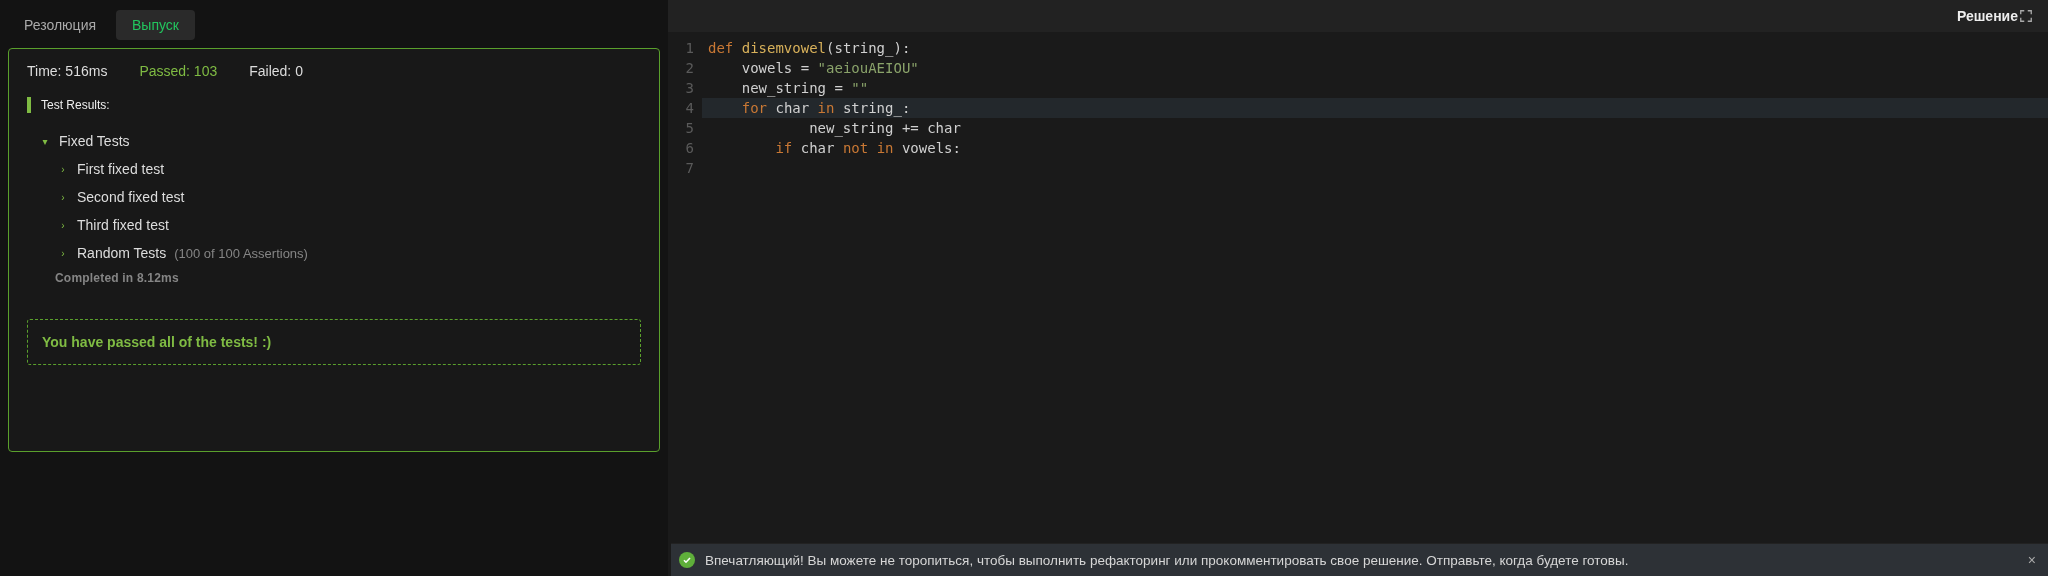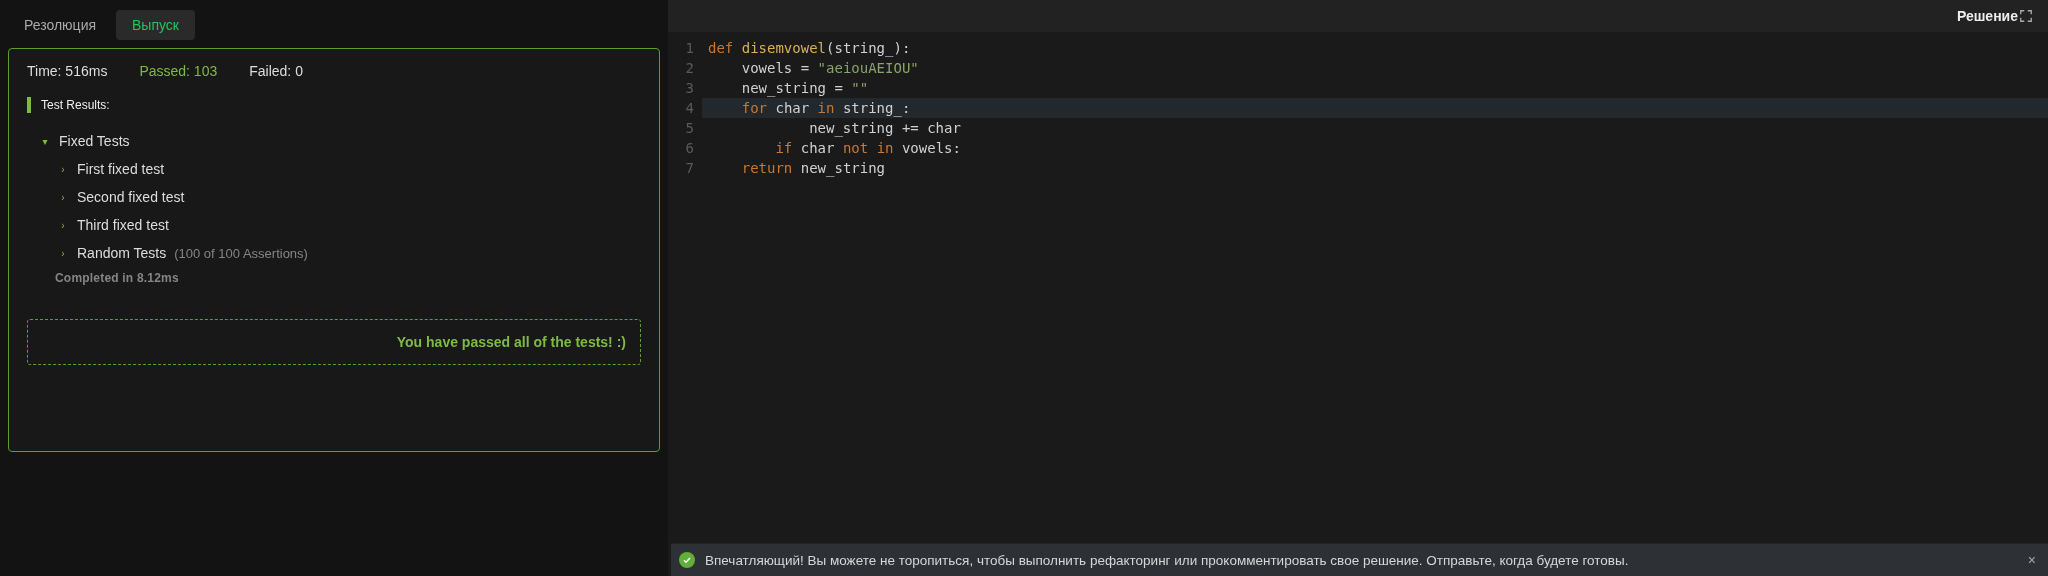--- a/index.html
+++ b/index.html
@@ -94,21 +94,20 @@
     letter-spacing: 0.2px;
   }
   .pass-banner {
     margin-top: 34px;
     border: 1px dashed #5aa02c;
     border-radius: 3px;
     padding: 14px 14px;
     color: #7fbb43;
     font-weight: 600;
     font-size: 14px;
-    text-align: right;
   }
   .right-panel {
     flex: 1;
     display: flex;
     flex-direction: column;
     background: #1a1a1a;
     position: relative;
   }
   .editor-header {
     display: flex;
@@ -264,21 +263,20 @@
         <div>6</div>
         <div>7</div>
       </div>
     <div class="code-lines" id="code-lines">
         <div class="code-line"><span class="tok-kw">def </span><span class="tok-fn">disemvowel</span><span class="tok-punc">(</span><span class="tok-id">string_</span><span class="tok-punc">):</span></div>
         <div class="code-line"><span class="tok-id">    </span><span class="tok-id">vowels</span><span class="tok-op"> = </span><span class="tok-str">"aeiouAEIOU"</span></div>
         <div class="code-line"><span class="tok-id">    </span><span class="tok-id">new_string</span><span class="tok-op"> = </span><span class="tok-str">""</span></div>
         <div class="code-line hl"><span class="tok-id">    </span><span class="tok-kw">for</span><span class="tok-id"> </span><span class="tok-id">char</span><span class="tok-id"> </span><span class="tok-kw">in</span><span class="tok-id"> </span><span class="tok-id">string_</span><span class="tok-punc">:</span></div>
         <div class="code-line"><span class="tok-id">            </span><span class="tok-id">new_string</span><span class="tok-op"> += </span><span class="tok-id">char</span></div>
         <div class="code-line"><span class="tok-id">        </span><span class="tok-kw">if</span><span class="tok-id"> </span><span class="tok-id">char</span><span class="tok-id"> </span><span class="tok-kw">not</span><span class="tok-id"> </span><span class="tok-kw">in</span><span class="tok-id"> </span><span class="tok-id">vowels</span><span class="tok-punc">:</span></div>
-        <div class="code-line"><span class="tok-id">    </span><span class="tok-kw">return</span><span class="tok-id"> </span><span class="tok-id">new_string</span></div>
       </div>
   </div>
 
   <div class="toast">
     <span class="check">
       <svg viewBox="0 0 10 10" fill="none" stroke="#fff" stroke-width="1.6">
           <path d="M2 5.2 L4 7.2 L8 3"></path>
         </svg>
     </span>
     <span class="msg">Впечатляющий! Вы можете не торопиться, чтобы выполнить рефакторинг или прокомментировать свое решение. Отправьте, когда будете готовы.</span>

